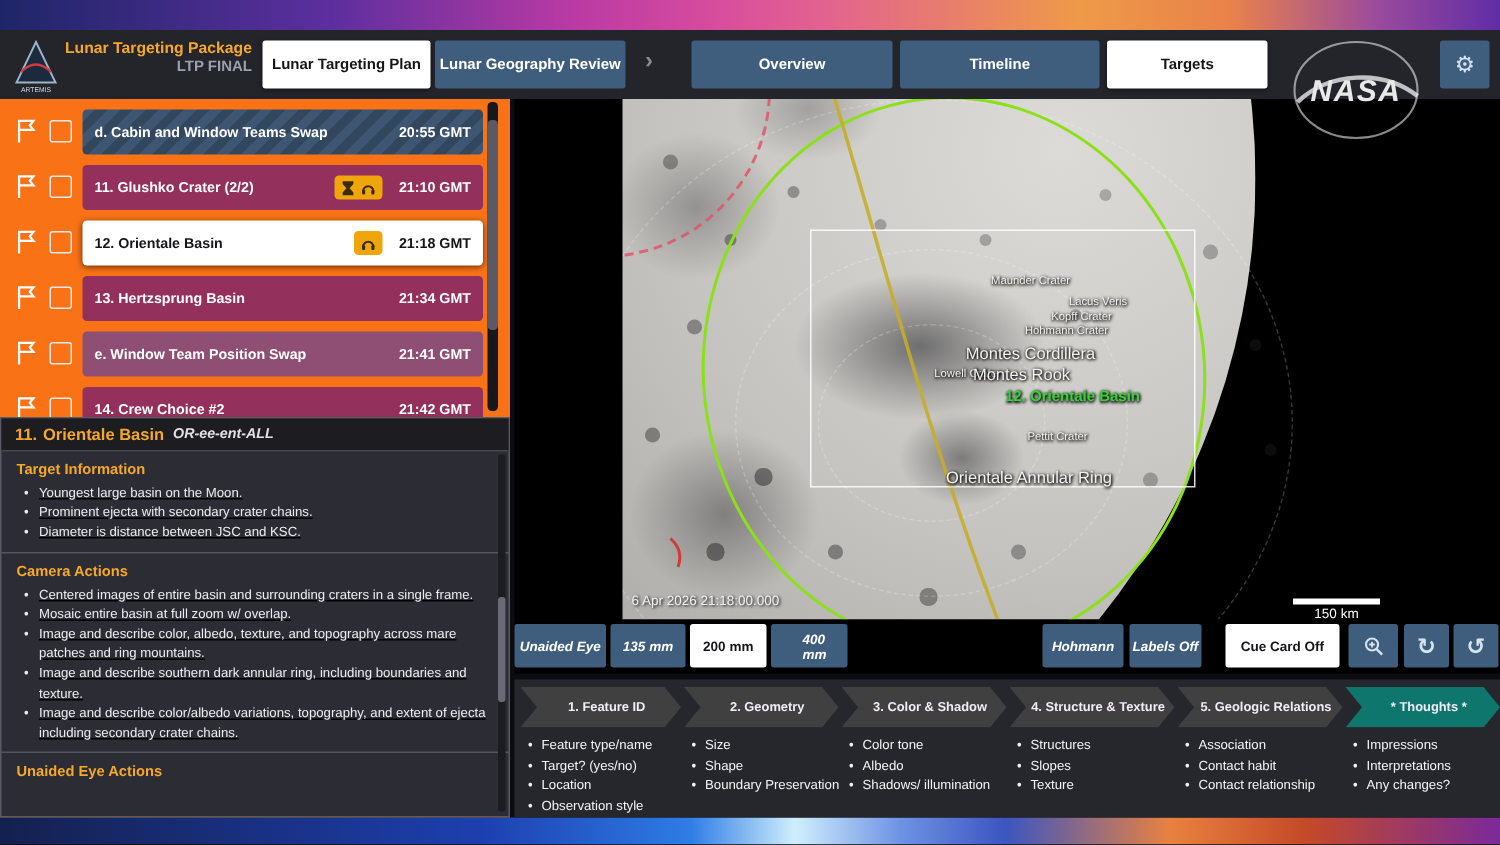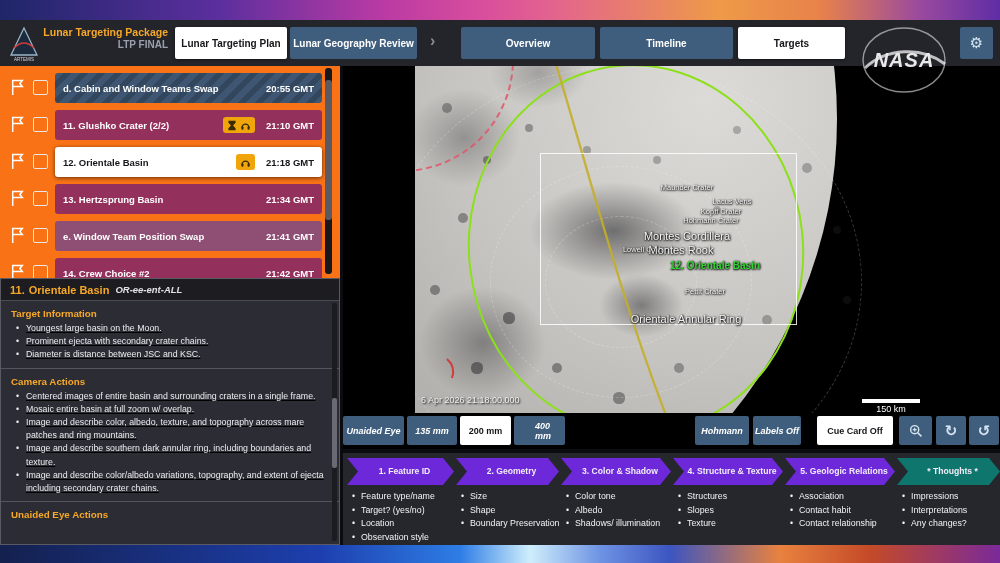--- a/index.html
+++ b/index.html
@@ -110,21 +110,21 @@
   .cb-white{background:#fff;color:#15151a;box-shadow:0 1px 3px rgba(0,0,0,.5);}
   .iconbtn{color:#d6e4f0;font-size:15px;}
 
   
   .steps{position:absolute;left:0;top:387px;width:657px;height:92px;background:#26262d;
          display:flex;gap:2px;padding:5px 0 0 4px;box-sizing:border-box;}
   .stepcol{position:relative;}
   .chev{height:27px;color:#f2ecf8;font-weight:bold;font-size:8.6px;display:flex;align-items:center;
         justify-content:center;text-align:center;line-height:1.1;padding:0 6px 0 14px;box-sizing:border-box;
         clip-path:polygon(0% 0%,calc(100% - 11px) 0%,100% 50%,calc(100% - 11px) 100%,0% 100%,11px 50%);}
-  .chev-purple{background:#6d28d9;}
+  .chev-purple{background:#404040;}
   .chev-green{background:#0f766e;}
   .stepcol ul{margin:5px 0 0 0;padding:0 0 0 14px;list-style:none;}
   .stepcol li{color:#f4f4f6;font-size:8.8px;line-height:1.55;position:relative;white-space:nowrap;}
   .stepcol li::before{content:"•";position:absolute;left:-9px;}
 </style>
 </head>
 <body>
 
 <div class="band band-top"></div>
 <div class="band band-bottom"></div>

